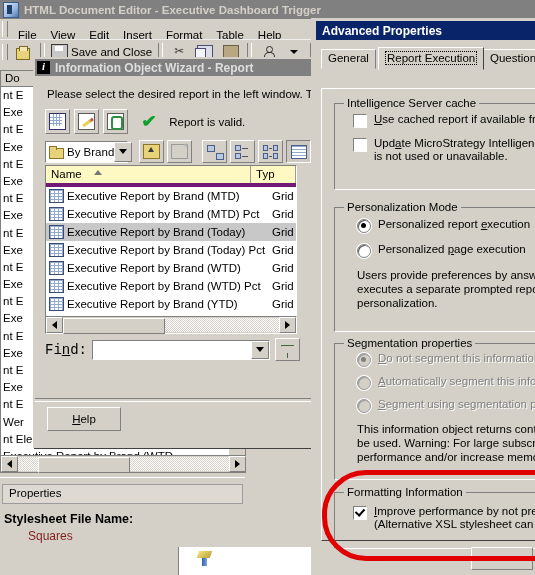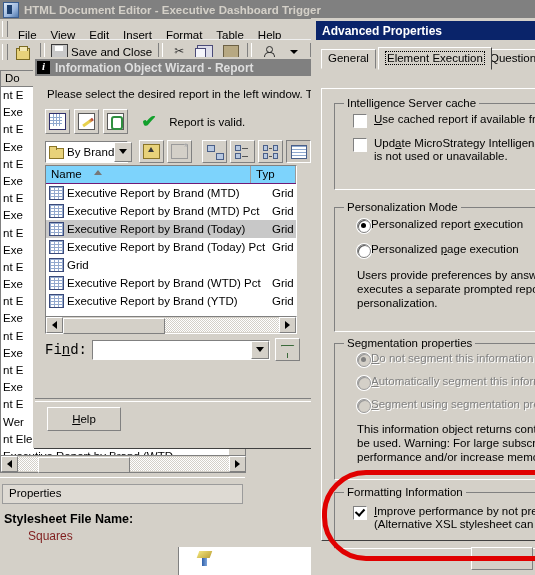--- a/index.html
+++ b/index.html
@@ -202,22 +202,22 @@
   .lv-line{display:flex;align-items:center;gap:1px;}
   .lv-sq{width:4px;height:4px;background:#b8c8e0;border:1px solid #4a5f88;}
   .lv-dash{width:6px;height:1px;background:#555;}
   .lv-det{width:14px;height:12px;background:#fff;border:1px solid #4a5f88;
     background-image:repeating-linear-gradient(#8fa9cf 0 1px,transparent 1px 3px);}
 
   .wiz-list{
     position:absolute;left:10px;top:89px;width:250px;height:151px;
     background:#fff;border:1px solid;border-color:#808080 #fff #fff #808080;overflow:hidden;
   }
-  .lh{height:17px;background:#7dd3fc;display:flex;font-size:11.5px;color:#000;
-    border-bottom:1px solid #701a75;}
+  .lh{height:17px;background:#fef9c3;display:flex;font-size:11.5px;color:#000;
+    border-bottom:4px solid #701a75;}
   .lh-cell{padding-left:5px;line-height:16px;border-right:1px solid #9a9a9a;
     position:relative;box-sizing:border-box;}
   .lh-sort{position:absolute;left:48px;top:4px;width:0;height:0;
     border-left:4px solid transparent;border-right:4px solid transparent;border-bottom:5px solid #777;}
   .lrow{height:18px;display:flex;align-items:center;font-size:11.5px;color:#000;}
   .lrow.sel{background:#c8c8c8;}
   .lrow-ico{width:13px;height:12px;margin:0 3px 0 3px;background:#fff;
     border:1px solid #3a4a7a;flex:none;
     background-image:repeating-linear-gradient(#93a9ce 0 1px,transparent 1px 3px),
                      repeating-linear-gradient(90deg,#93a9ce 0 1px,transparent 1px 4px);}
@@ -288,21 +288,21 @@
   .cb-lbl{font-size:11.5px;color:#000;margin-left:7px;line-height:13px;white-space:nowrap;}
   .cb-lbl u{text-decoration:underline;}
   .rbrow{display:flex;align-items:flex-start;margin:10px 0 0 22px;}
   .rb{width:12px;height:12px;border-radius:50%;background:#fff;
     border:1px solid #808080;box-shadow:inset 1px 1px 0 #5a5a5a, 0 0 0 1px #fff;
     flex:none;margin-top:1px;position:relative;}
   .rb.on:after{content:"";position:absolute;left:3px;top:3px;width:5px;height:5px;
     border-radius:50%;background:#000;}
   .rb.dis{background:#d4d0c8;border-color:#9a9a9a;box-shadow:inset 1px 1px 0 #9a9a9a,0 0 0 1px #fff;}
   .rb.dis.on:after{background:#808080;}
-  .rb-lbl{font-size:11.5px;color:#000;line-height:13px;white-space:nowrap;}
+  .rb-lbl{font-size:11.5px;color:#000;margin-left:7px;line-height:13px;white-space:nowrap;}
   .rb-lbl.dis{color:#808080;text-shadow:1px 1px 0 #fff;}
   .rb-lbl u{text-decoration:underline;}
   .grp-note{font-size:11.5px;color:#000;margin:10px 0 0 22px;line-height:14px;white-space:nowrap;}
 
   .adv-bottom-strip{position:absolute;left:8px;right:0;bottom:6px;height:24px;}
   .adv-bot-btn{position:absolute;right:4px;top:2px;width:60px;height:21px;background:#d4d0c8;
     border:1px solid;border-color:#fff #808080 #808080 #fff;}
 
   
   .annot{position:absolute;left:322px;top:470px;width:300px;height:81px;
@@ -530,20 +530,21 @@
           <span class="lrow-name">Executive Report by Brand (Today)</span>
           <span class="lrow-type">Grid</span>
         </div>
         <div class="lrow">
           <i class="lrow-ico"></i>
           <span class="lrow-name">Executive Report by Brand (Today) Pct</span>
           <span class="lrow-type">Grid</span>
         </div>
         <div class="lrow">
           <i class="lrow-ico"></i>
+          <span class="lrow-name">Executive Report by Brand (WTD)</span>
           <span class="lrow-type">Grid</span>
         </div>
         <div class="lrow">
           <i class="lrow-ico"></i>
           <span class="lrow-name">Executive Report by Brand (WTD) Pct</span>
           <span class="lrow-type">Grid</span>
         </div>
         <div class="lrow">
           <i class="lrow-ico"></i>
           <span class="lrow-name">Executive Report by Brand (YTD)</span>
@@ -586,21 +587,21 @@
   </div>
 
   <div class="adv">
     <div class="adv-titlebar">
       <span>Advanced Properties</span>
     </div>
 
     <div class="adv-tabstrip">
       <span class="tab" style="left:0;">General</span>
       <span class="tab active" style="left:57px;">
-        <span class="dotted">Element Execution</span>
+        <span class="dotted">Report Execution</span>
       </span>
       <span class="tab" style="left:162px;">Question Obje</span>
     </div>
 
     <div class="adv-page">
 
       <div class="group" style="left:12px;top:14px;width:230px;height:85px;">
         <span class="group-title">Intelligence Server cache</span>
         <div class="cbrow">
           <span class="cb"></span>

